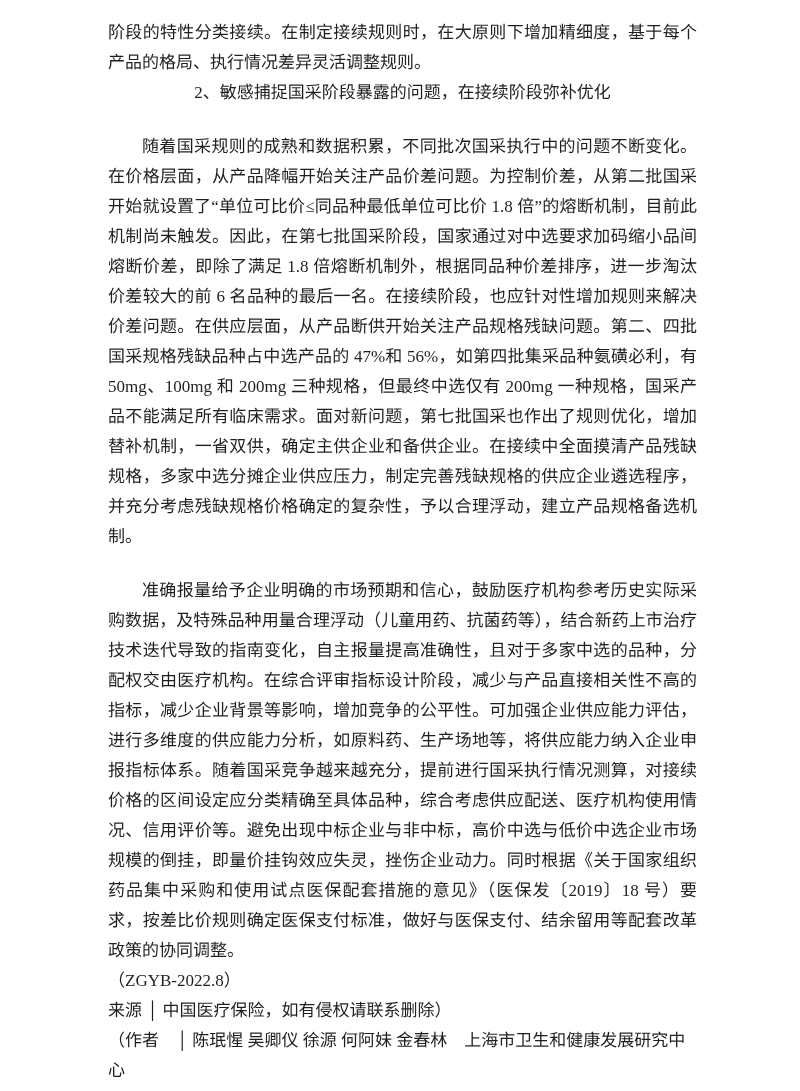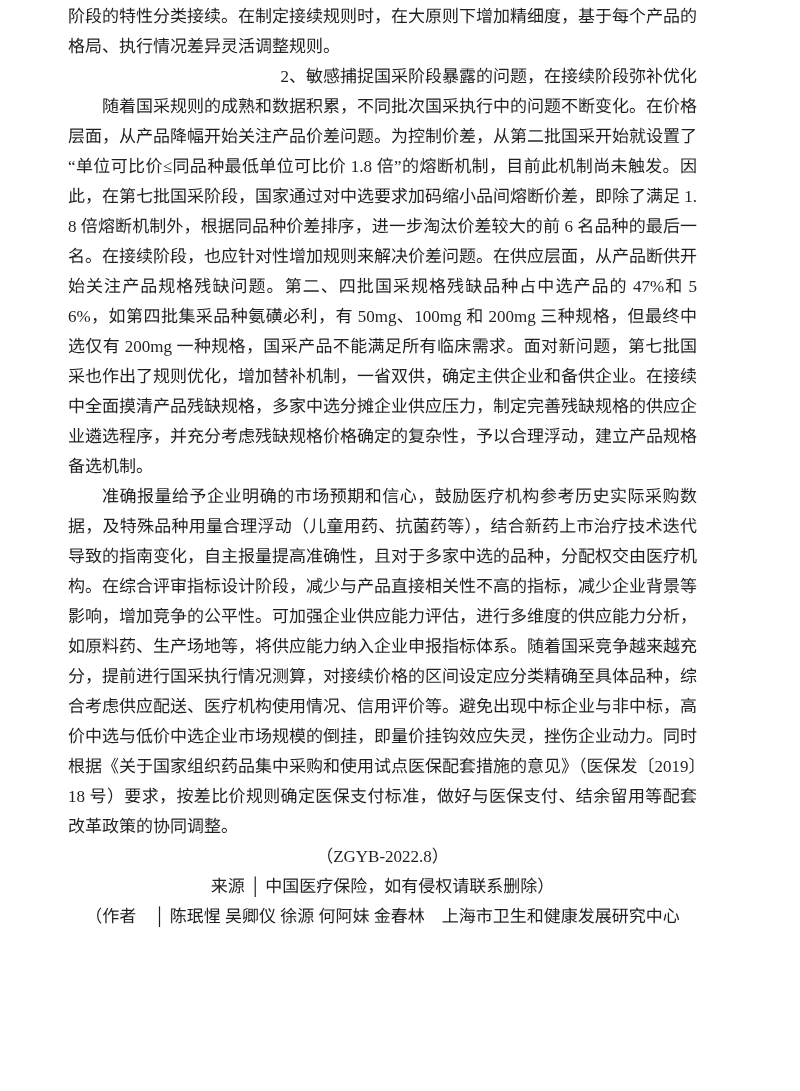--- a/index.html
+++ b/index.html
@@ -7,45 +7,46 @@
     padding: 0;
   }
   body {
     width: 800px;
     height: 1091px;
     overflow: hidden;
     background: #ffffff;
   }
   .page {
     position: absolute;
-    left: 0; top: 0;
+    left: 0; top: 16px;
     width: 800px;
     height: 962px;
     box-sizing: border-box;
-    padding: 2px 103px 0 68px;
+    padding: 2px 103px 0 108px;
     font-family: "Liberation Serif", "DejaVu Serif", serif;
     font-size: 17px;
     line-height: 30px;
     letter-spacing: 0;
   }
   .block {
     margin: 0;
     text-align: justify;
     text-justify: inter-ideograph;
     word-break: break-all;
     overflow-wrap: break-word;
   }
   .block.indent {
     text-indent: 2em;
+    margin-top: 24px;
   }
   .block.heading {
-    text-align: right;
+    text-align: center;
   }
   .block.line {
-    text-align: center;
+    text-align: left;
   }
 </style>
 </head>
 <body>
 
 <main class="page" style="background: rgb(255, 255, 255); color: rgb(31, 31, 31);">
     <div class="block paragraph">阶段的特性分类接续。在制定接续规则时，在大原则下增加精细度，基于每个产品的格局、执行情况差异灵活调整规则。</div>
     <div class="block heading">2、敏感捕捉国采阶段暴露的问题，在接续阶段弥补优化</div>
     <div class="block paragraph indent">随着国采规则的成熟和数据积累，不同批次国采执行中的问题不断变化。在价格层面，从产品降幅开始关注产品价差问题。为控制价差，从第二批国采开始就设置了“单位可比价≤同品种最低单位可比价 1.8 倍”的熔断机制，目前此机制尚未触发。因此，在第七批国采阶段，国家通过对中选要求加码缩小品间熔断价差，即除了满足 1.8 倍熔断机制外，根据同品种价差排序，进一步淘汰价差较大的前 6 名品种的最后一名。在接续阶段，也应针对性增加规则来解决价差问题。在供应层面，从产品断供开始关注产品规格残缺问题。第二、四批国采规格残缺品种占中选产品的 47%和 56%，如第四批集采品种氨磺必利，有 50mg、100mg 和 200mg 三种规格，但最终中选仅有 200mg 一种规格，国采产品不能满足所有临床需求。面对新问题，第七批国采也作出了规则优化，增加替补机制，一省双供，确定主供企业和备供企业。在接续中全面摸清产品残缺规格，多家中选分摊企业供应压力，制定完善残缺规格的供应企业遴选程序，并充分考虑残缺规格价格确定的复杂性，予以合理浮动，建立产品规格备选机制。</div>
     <div class="block paragraph indent">准确报量给予企业明确的市场预期和信心，鼓励医疗机构参考历史实际采购数据，及特殊品种用量合理浮动（儿童用药、抗菌药等），结合新药上市治疗技术迭代导致的指南变化，自主报量提高准确性，且对于多家中选的品种，分配权交由医疗机构。在综合评审指标设计阶段，减少与产品直接相关性不高的指标，减少企业背景等影响，增加竞争的公平性。可加强企业供应能力评估，进行多维度的供应能力分析，如原料药、生产场地等，将供应能力纳入企业申报指标体系。随着国采竞争越来越充分，提前进行国采执行情况测算，对接续价格的区间设定应分类精确至具体品种，综合考虑供应配送、医疗机构使用情况、信用评价等。避免出现中标企业与非中标，高价中选与低价中选企业市场规模的倒挂，即量价挂钩效应失灵，挫伤企业动力。同时根据《关于国家组织药品集中采购和使用试点医保配套措施的意见》（医保发〔2019〕18 号）要求，按差比价规则确定医保支付标准，做好与医保支付、结余留用等配套改革政策的协同调整。</div>

